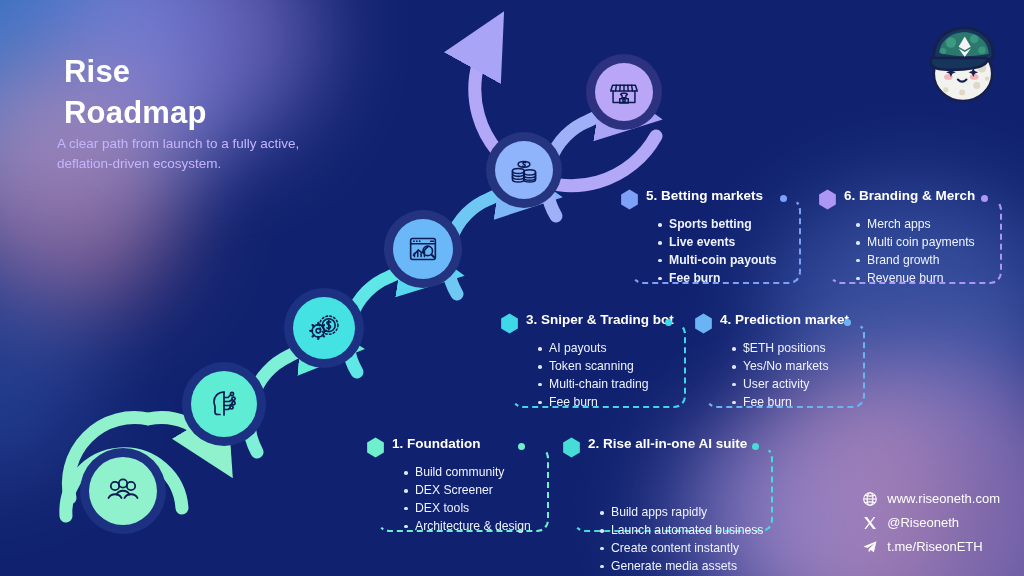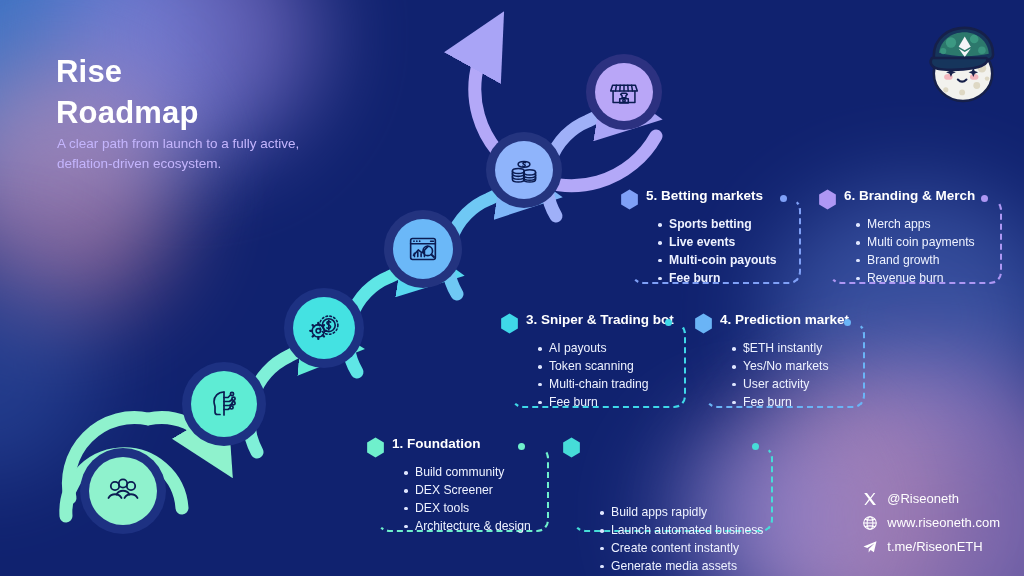--- a/index.html
+++ b/index.html
@@ -18,21 +18,21 @@
   .g2{left:-60px;top:60px;width:240px;height:260px;background:#d98fb0;opacity:.55;}
   .g3{left:60px;top:-90px;width:260px;height:250px;background:#8f7fd8;opacity:.62;}
   .g4{left:-130px;top:250px;width:230px;height:230px;background:#3f63b8;opacity:.40;}
   .g5{right:-90px;bottom:-110px;width:360px;height:330px;background:#b98fd0;opacity:.60;}
   .g6{right:60px;bottom:-60px;width:260px;height:250px;background:#d59ec0;opacity:.42;}
   .g7{right:-40px;bottom:130px;width:300px;height:260px;background:#6f8fe0;opacity:.40;}
   .g8{right:170px;bottom:-40px;width:200px;height:200px;background:#8f8fe8;opacity:.35;}
 
   
   .title{position:absolute;left:56px;top:52px;color:#fff;font-size:31px;font-weight:bold;letter-spacing:.2px;line-height:1.31;width:320px;}
-  .title span{display:block;}
+  .title span{display:block;margin-left:8px;}
   .subtitle{position:absolute;left:57px;top:134px;color:#c4b5fd;font-size:13.5px;line-height:1.5;width:250px;}
 
   
   #path-svg{position:absolute;left:0;top:0;width:1024px;height:576px;}
 
   
   .node{position:absolute;border-radius:50%;display:flex;align-items:center;justify-content:center;}
   .node .ring{position:absolute;inset:0;border-radius:50%;}
   .node .disc{position:absolute;border-radius:50%;display:flex;align-items:center;justify-content:center;}
   .node svg{display:block;}
@@ -243,20 +243,21 @@
       <li>DEX Screener</li>
       <li>DEX tools</li>
       <li>Architecture &amp; design</li>
     </ul>
   </div>
 
   <div class="card" style="left:562px;top:434px;width:210px;height:98px;">
     <svg class="hex" viewBox="0 0 20 22">
       <polygon points="10,0.6 18.8,5.8 18.8,16.2 10,21.4 1.2,16.2 1.2,5.8" fill="#46dcd8"></polygon>
     </svg>
+    <div class="ctitle">2. Rise all-in-one AI suite</div>
     <div class="enddot" style="left:190px;background:#46dcd8;"></div>
     <div class="box" style="width:200px;height:86px;border-color:#46dcd8;border-top-color:transparent;border-left-color:transparent;"></div>
     <ul style="left:36px;top:30px;margin-top:40px;">
       <li>Build apps rapidly</li>
       <li>Launch automated business</li>
       <li>Create content instantly</li>
       <li>Generate media assets</li>
     </ul>
   </div>
 
@@ -276,21 +277,21 @@
   </div>
 
   <div class="card" style="left:694px;top:310px;width:170px;height:98px;">
     <svg class="hex" viewBox="0 0 20 22">
       <polygon points="10,0.6 18.8,5.8 18.8,16.2 10,21.4 1.2,16.2 1.2,5.8" fill="#6ab4f6"></polygon>
     </svg>
     <div class="ctitle">4. Prediction market</div>
     <div class="enddot" style="left:150px;background:#6ab4f6;"></div>
     <div class="box" style="width:160px;height:86px;border-color:#6ab4f6;border-top-color:transparent;border-left-color:transparent;"></div>
     <ul style="left:36px;top:30px;">
-      <li>$ETH instantly</li>
+      <li>$ETH positions</li>
       <li>Yes/No markets</li>
       <li>User activity</li>
       <li>Fee burn</li>
     </ul>
   </div>
 
   <div class="card" style="left:620px;top:186px;width:180px;height:98px;">
     <svg class="hex" viewBox="0 0 20 22">
       <polygon points="10,0.6 18.8,5.8 18.8,16.2 10,21.4 1.2,16.2 1.2,5.8" fill="#7fa0f7"></polygon>
     </svg>
@@ -314,40 +315,40 @@
     <div class="box" style="width:173px;height:86px;border-color:#ae97f4;border-top-color:transparent;border-left-color:transparent;"></div>
     <ul style="left:36px;top:30px;">
       <li>Merch apps</li>
       <li>Multi coin payments</li>
       <li>Brand growth</li>
       <li>Revenue burn</li>
     </ul>
   </div>
 
   <div class="links">
-    <div class="link-row">
-      <svg width="16" height="16" viewBox="0 0 16 16">
-        <path d="M2.2,2 L6.8,8.1 L2.4,14 L4,14 L7.6,9.2 L11.1,14 L14,14 L9.1,7.5 L13.3,2 L11.7,2 L8.3,6.5 L5,2 Z" fill="#ffffff"></path>
-      </svg>
-      <span class="lbl">@Riseoneth</span>
-    </div>
     <div class="link-row">
       <svg width="16" height="16" viewBox="0 0 16 16">
         <g fill="none" stroke="#ffffff" stroke-width="1.1">
           <circle cx="8" cy="8" r="6.3"></circle>
           <ellipse cx="8" cy="8" rx="2.9" ry="6.3"></ellipse>
           <line x1="1.7" y1="8" x2="14.3" y2="8"></line>
           <path d="M3,4.3 C5,5.4 11,5.4 13,4.3"></path>
           <path d="M3,11.7 C5,10.6 11,10.6 13,11.7"></path>
         </g>
       </svg>
       <span class="lbl">www.riseoneth.com</span>
     </div>
     <div class="link-row">
       <svg width="16" height="16" viewBox="0 0 16 16">
+        <path d="M2.2,2 L6.8,8.1 L2.4,14 L4,14 L7.6,9.2 L11.1,14 L14,14 L9.1,7.5 L13.3,2 L11.7,2 L8.3,6.5 L5,2 Z" fill="#ffffff"></path>
+      </svg>
+      <span class="lbl">@Riseoneth</span>
+    </div>
+    <div class="link-row">
+      <svg width="16" height="16" viewBox="0 0 16 16">
         <path d="M14.5,2.3 L1.5,7.6 L5.3,9 L12.4,4.4 L6.8,9.9 L6.6,13.4 L8.6,10.9 L11.9,13.3 Z" fill="#ffffff"></path>
       </svg>
       <span class="lbl">t.me/RiseonETH</span>
     </div>
   </div>
 
   <svg class="mascot" viewBox="0 0 100 106">
     <g>
 
       <ellipse cx="50" cy="64" rx="34" ry="32" fill="#f2f2ee" stroke="#16204a" stroke-width="3"></ellipse>

